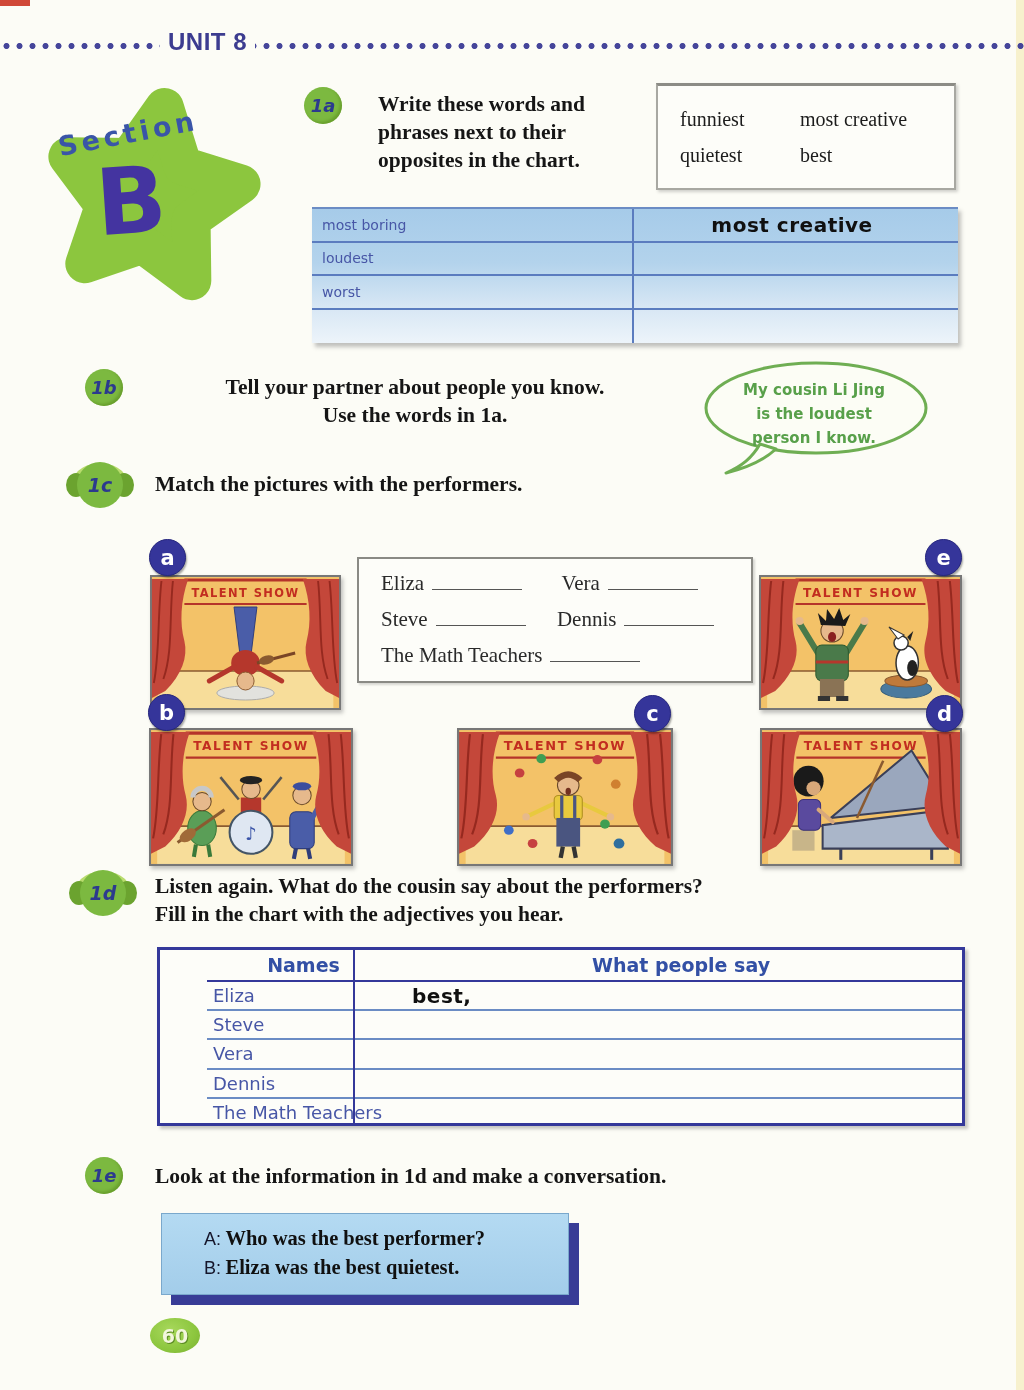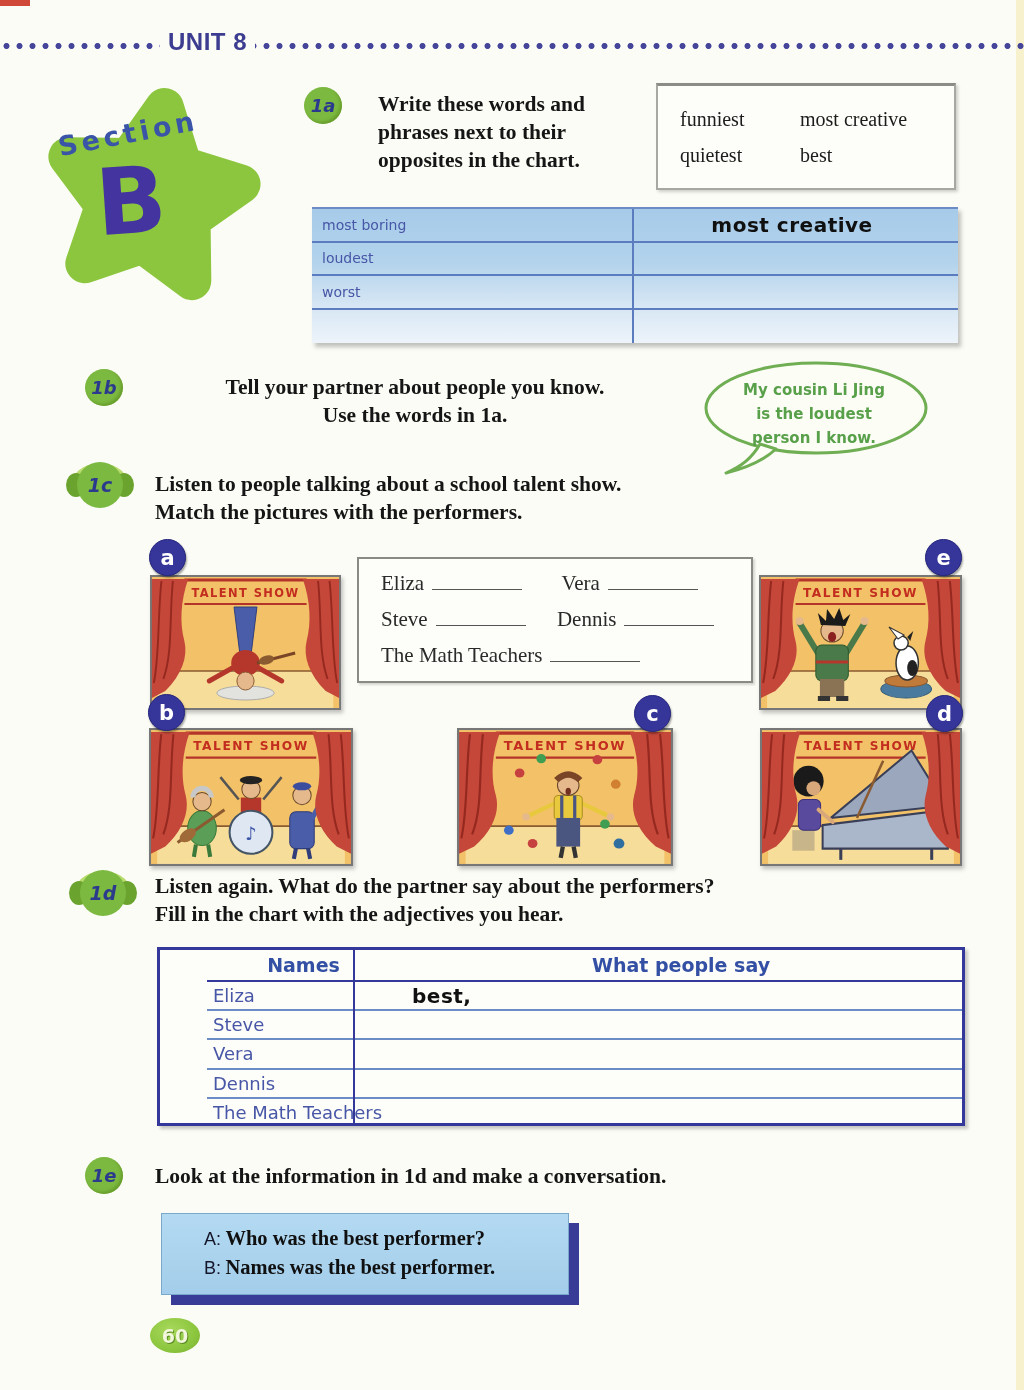--- a/index.html
+++ b/index.html
@@ -175,21 +175,20 @@
   <div class="abs hp-badge" style="top:450px;left:63px;">
     <svg width="74" height="62" viewBox="0 0 74 62">
       <path d="M14,32 C14,12 60,12 60,32" fill="none" stroke="#b9dc6e" stroke-width="7" stroke-linecap="round"></path>
       <ellipse cx="13" cy="35" rx="10" ry="12" fill="#6ba32f"></ellipse>
       <ellipse cx="61" cy="35" rx="10" ry="12" fill="#6ba32f"></ellipse>
       <circle cx="37" cy="35" r="23" fill="#7cb940"></circle>
     </svg>
     <div class="num">1c</div>
   </div>
   <div class="abs instr" style="top:470px;left:155px;width:640px;">
-    <div>Listen to people talking about a school talent show.</div>
     <div>Match the pictures with the performers.</div>
   </div>
 
   <div class="abs pic" style="top:547px;left:150px;width:191px;height:135px;">
     <svg width="191" height="135" viewBox="0 0 200 135" preserveAspectRatio="none">
       <rect x="0" y="0" width="200" height="135" fill="#f3c268"></rect>
       <rect x="8" y="96" width="184" height="39" fill="#f7dd9a"></rect>
       <line x1="24" y1="96" x2="176" y2="96" stroke="#8a5a30" stroke-width="1.5"></line>
       <line x1="36" y1="5" x2="164" y2="5" stroke="#b5342a" stroke-width="3"></line>
       <line x1="36" y1="29" x2="164" y2="29" stroke="#b5342a" stroke-width="2"></line>
@@ -377,21 +376,21 @@
   <div class="abs hp-badge" style="top:858px;left:66px;">
     <svg width="74" height="62" viewBox="0 0 74 62">
       <path d="M14,32 C14,12 60,12 60,32" fill="none" stroke="#b9dc6e" stroke-width="7" stroke-linecap="round"></path>
       <ellipse cx="13" cy="35" rx="10" ry="12" fill="#6ba32f"></ellipse>
       <ellipse cx="61" cy="35" rx="10" ry="12" fill="#6ba32f"></ellipse>
       <circle cx="37" cy="35" r="23" fill="#7cb940"></circle>
     </svg>
     <div class="num">1d</div>
   </div>
   <div class="abs instr" style="top:872px;left:155px;width:790px;">
-    <div>Listen again. What do the partner say about the performers?</div>
+    <div>Listen again. What do the cousin say about the performers?</div>
     <div>Fill in the chart with the adjectives you hear.</div>
   </div>
 
   <div class="abs table1d">
     <div class="vline"></div>
     <div class="hrow">
       <div class="hcell1 thead">Names</div>
       <div class="hcell2 thead">What people say</div>
     </div>
     <div class="drow">
@@ -423,21 +422,21 @@
     <div>Look at the information in 1d and make a conversation.</div>
   </div>
 
   <div class="abs dialog">
     <div class="dline" style="top:13px;">
       <span class="dspeaker">A:</span>
       <span class="dtext">Who was the best performer?</span>
     </div>
     <div class="dline" style="top:42px;">
       <span class="dspeaker">B:</span>
-      <span class="dtext">Names was the best performer.</span>
+      <span class="dtext">Eliza was the best quietest.</span>
     </div>
   </div>
 
   <div class="abs page-num">
     <span>60</span>
   </div>
 
 </div>
 
 </body></html>

